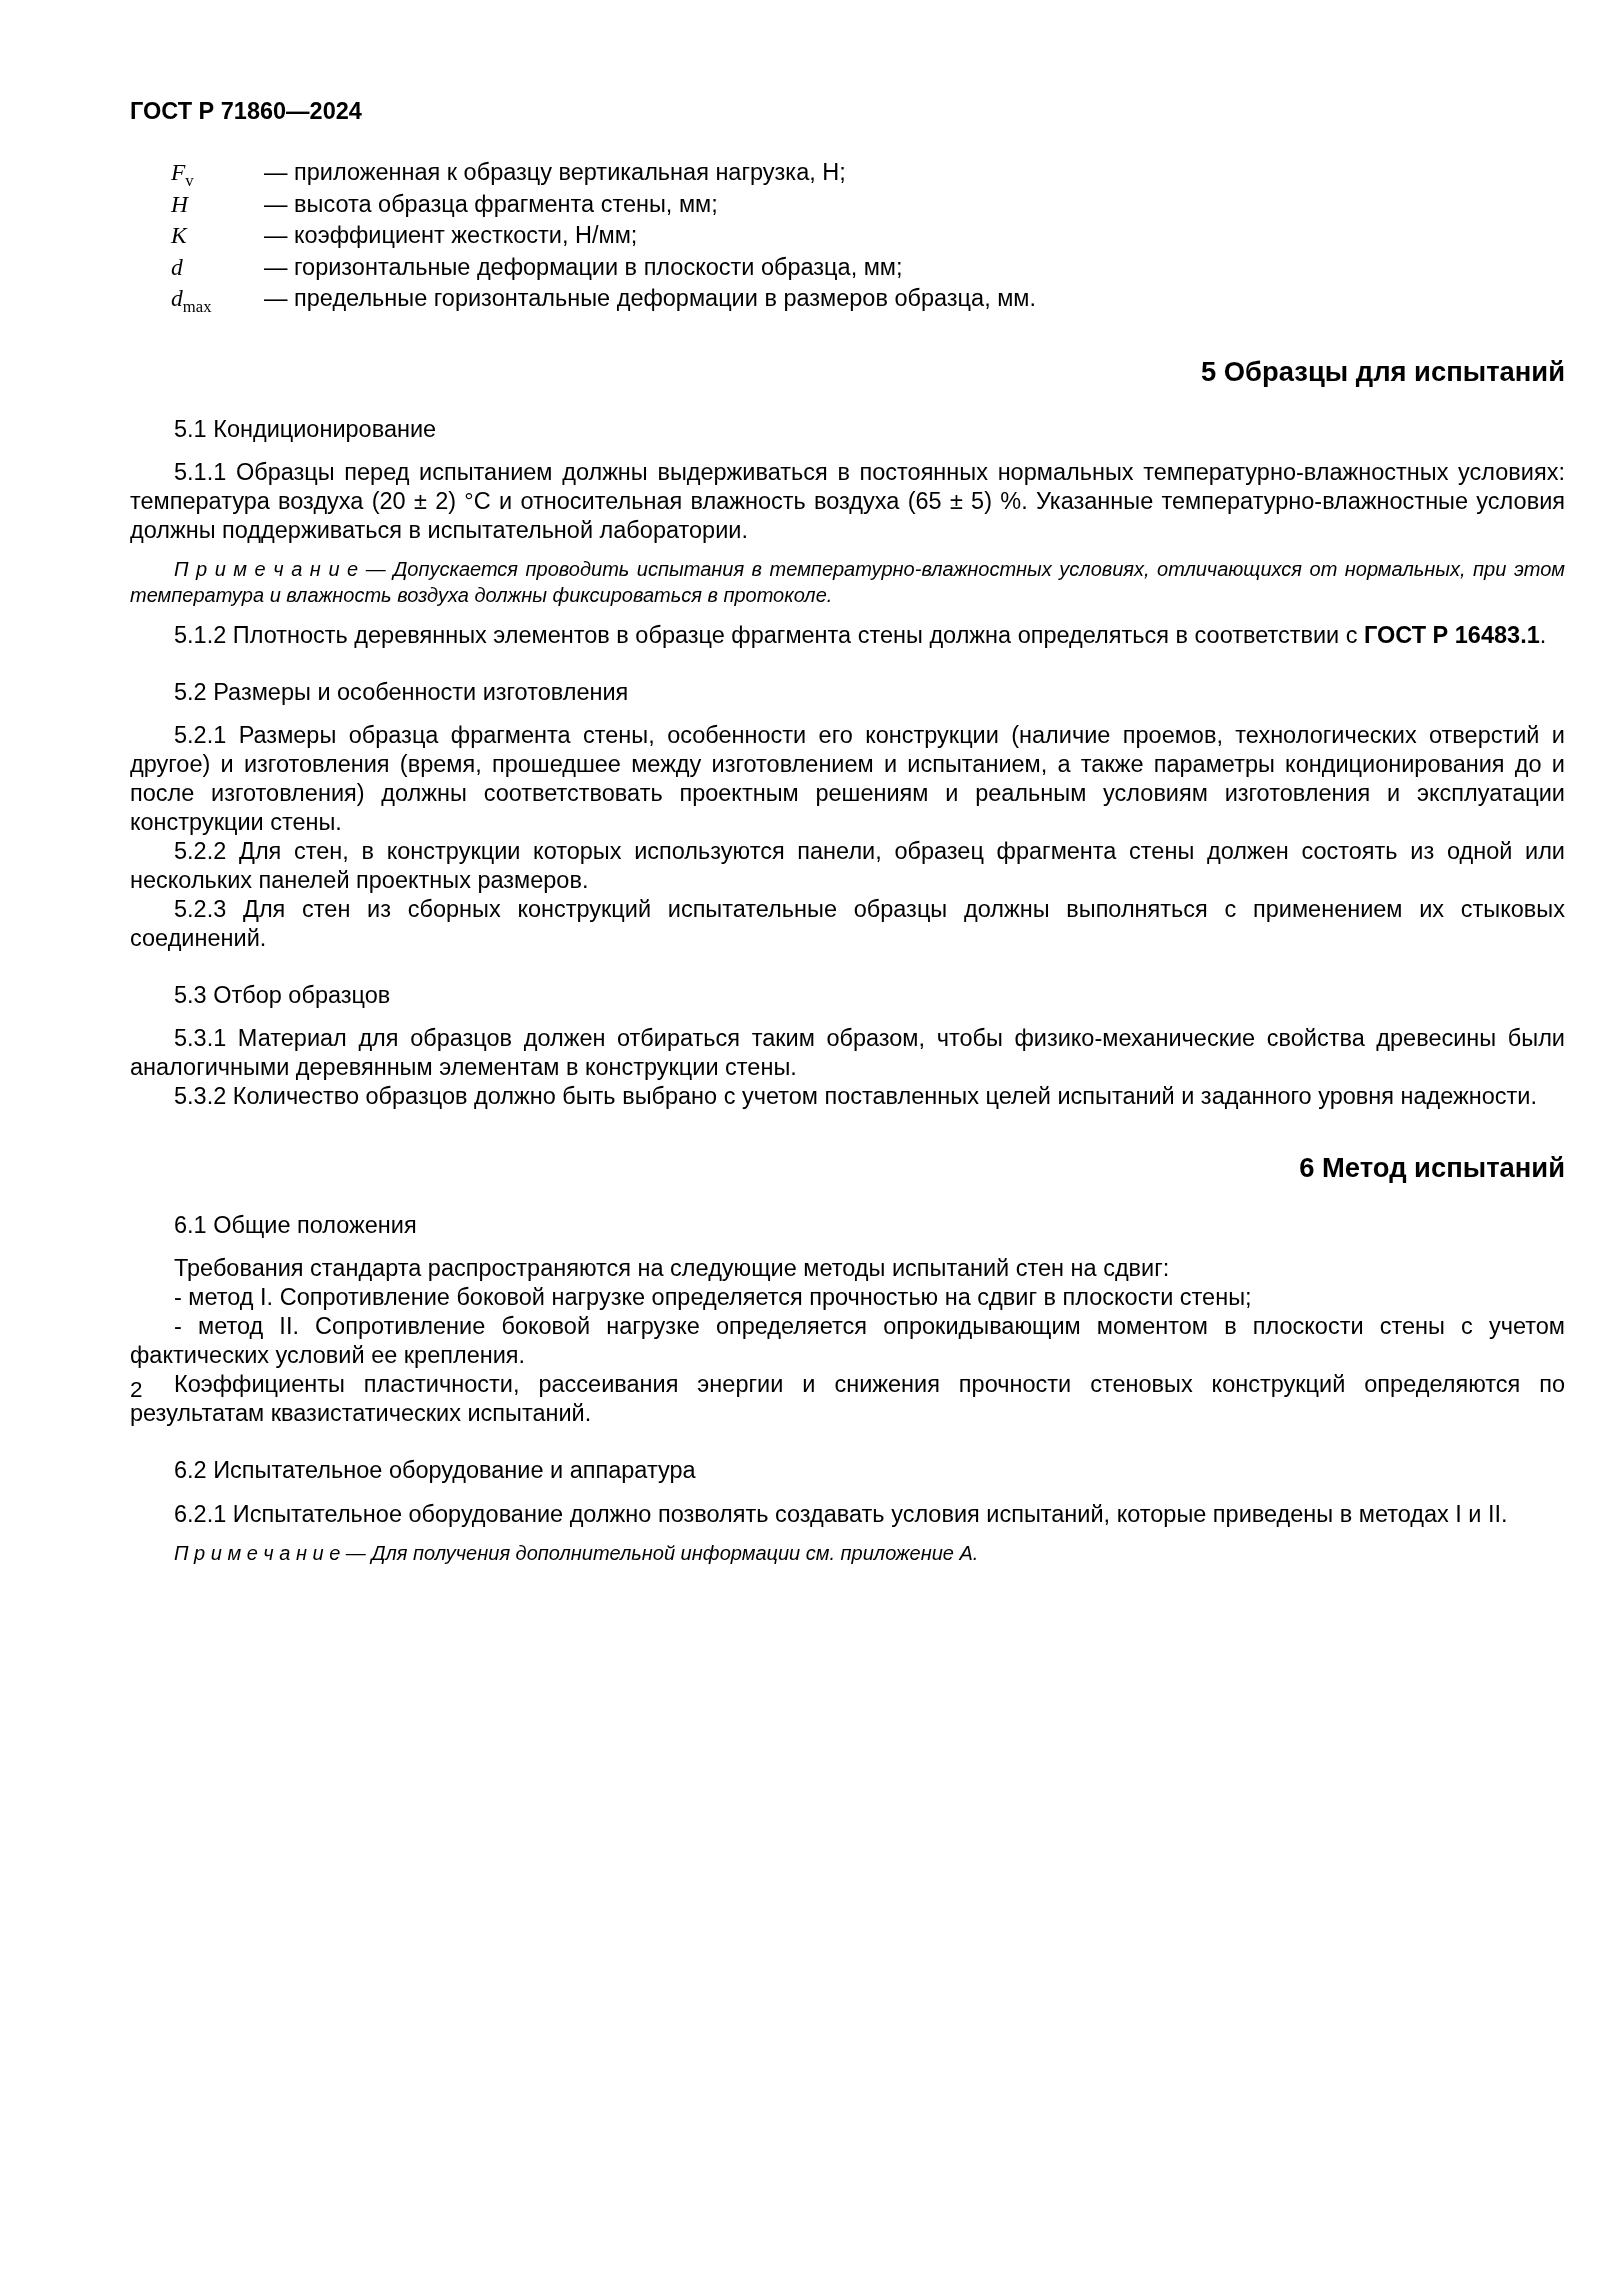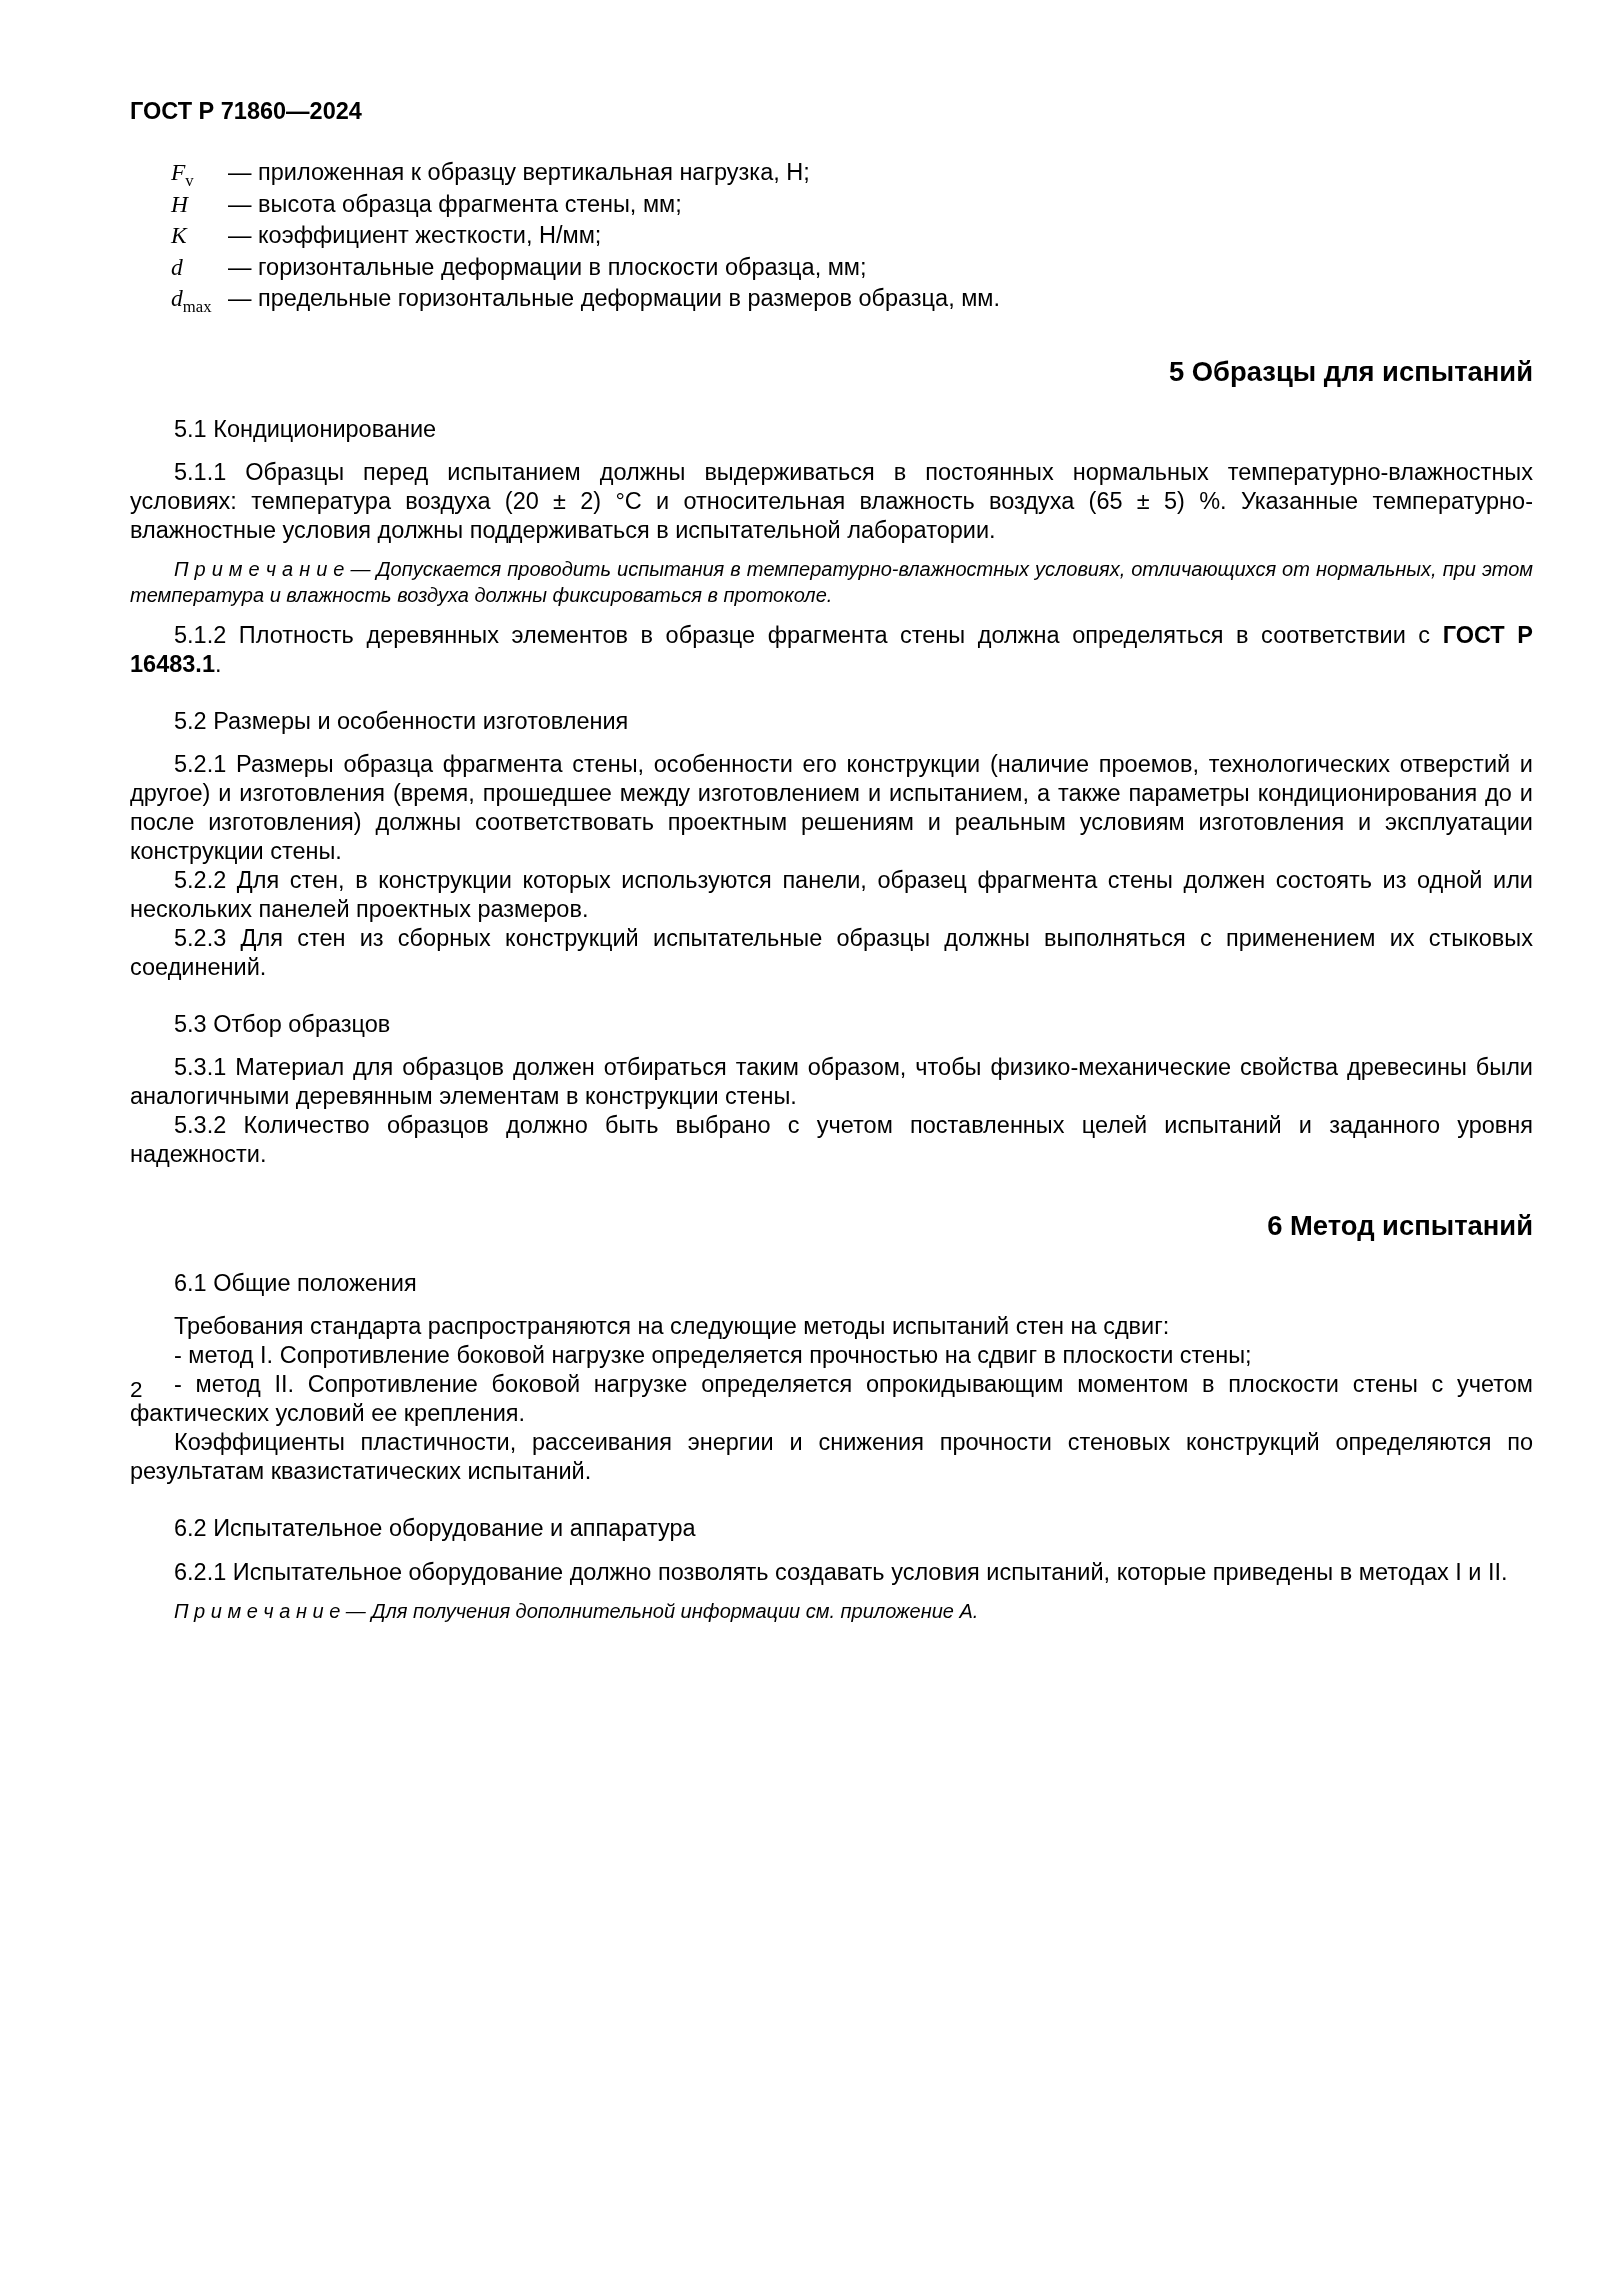--- a/index.html
+++ b/index.html
@@ -4,33 +4,34 @@
 <style>
   * { margin: 0; padding: 0; box-sizing: border-box; }
   html, body { background: #ffffff; }
   .page {
     position: relative;
     width: 1621px;
     height: 2293px;
     background: #ffffff;
     color: #000000;
     font-family: "Liberation Sans", sans-serif;
-    padding: 98px 88px 0 130px;
+    padding: 98px 56px 0 130px;
     overflow: hidden;
   }
   .doc-header {
     font-size: 23.5px;
     font-weight: bold;
     line-height: 27.4px;
   }
   .defs { margin-top: 33px; }
   .def-row {
     display: flex;
     font-size: 23.5px;
     line-height: 29px;
+    gap: 36px;
   }
   .def-sym {
     flex: none;
     width: 57px;
     margin-left: 41px;
     font-family: "Liberation Serif", serif;
     font-style: italic;
   }
   .def-sym sub {
     font-style: normal;

